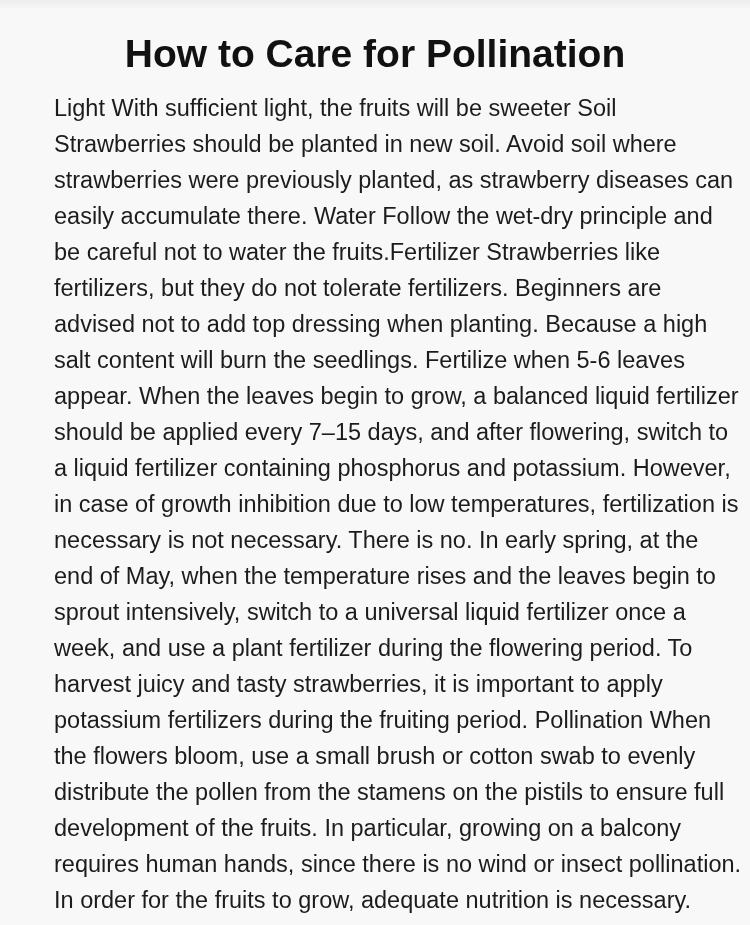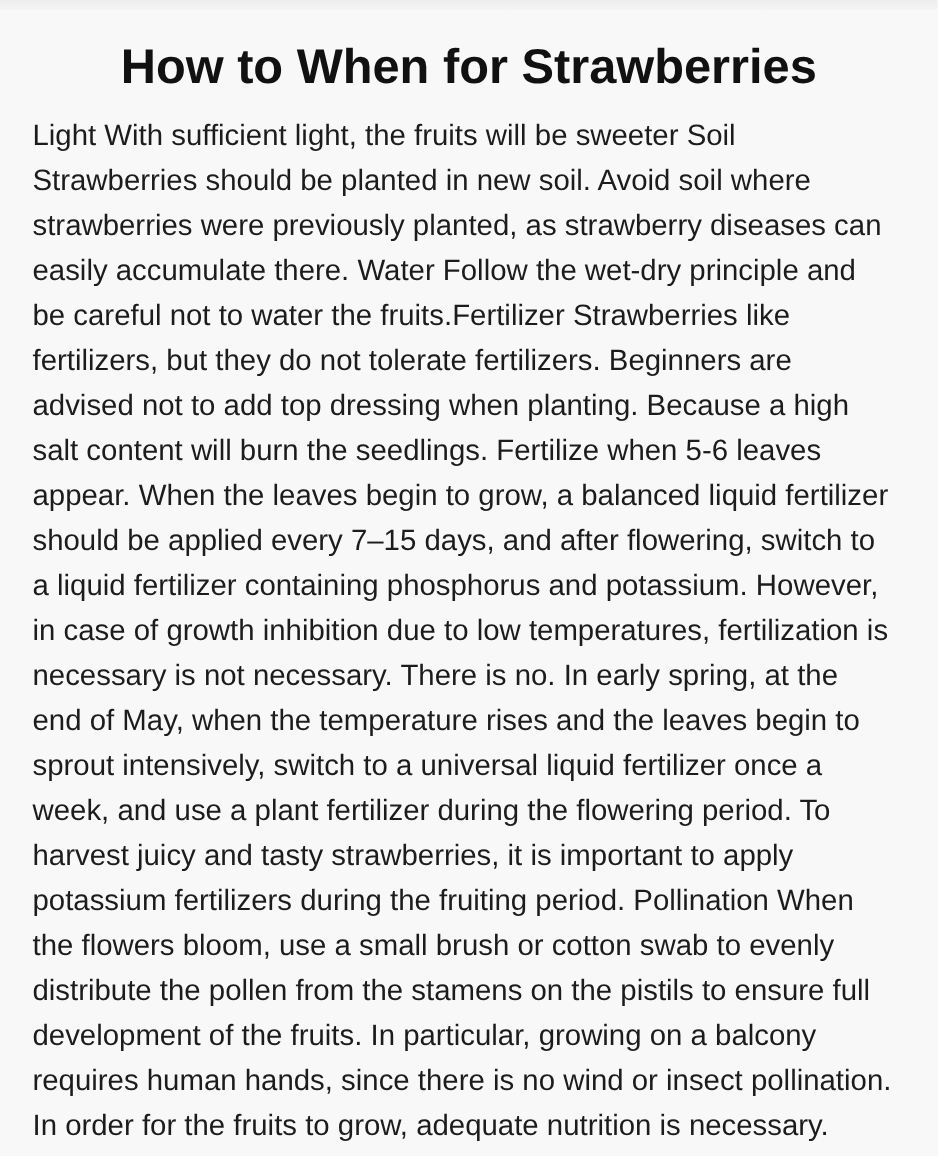--- a/index.html
+++ b/index.html
@@ -26,34 +26,34 @@
   h1.doc-title {
     margin: 24px 0 14px 0;
     text-align: center;
     font-size: 39px;
     font-weight: bold;
     color: #111111;
     letter-spacing: 0;
   }
   .doc-body {
     margin: 0;
-    padding: 0 30px 0 26px;
+    padding: 0 30px 0 54px;
     font-size: 23.5px;
     line-height: 36px;
     white-space: pre;
     color: #1c1c1c;
   }
 </style>
 </head>
 <body>
 
 <div class="top-strip"></div>
 
 <div class="page">
-  <h1 class="doc-title">How to When for Strawberries</h1>
+  <h1 class="doc-title">How to Care for Pollination</h1>
 
   <p class="doc-body">Light With sufficient light, the fruits will be sweeter Soil
 Strawberries should be planted in new soil. Avoid soil where
 strawberries were previously planted, as strawberry diseases can
 easily accumulate there. Water Follow the wet-dry principle and
 be careful not to water the fruits.Fertilizer Strawberries like
 fertilizers, but they do not tolerate fertilizers. Beginners are
 advised not to add top dressing when planting. Because a high
 salt content will burn the seedlings. Fertilize when 5-6 leaves
 appear. When the leaves begin to grow, a balanced liquid fertilizer

